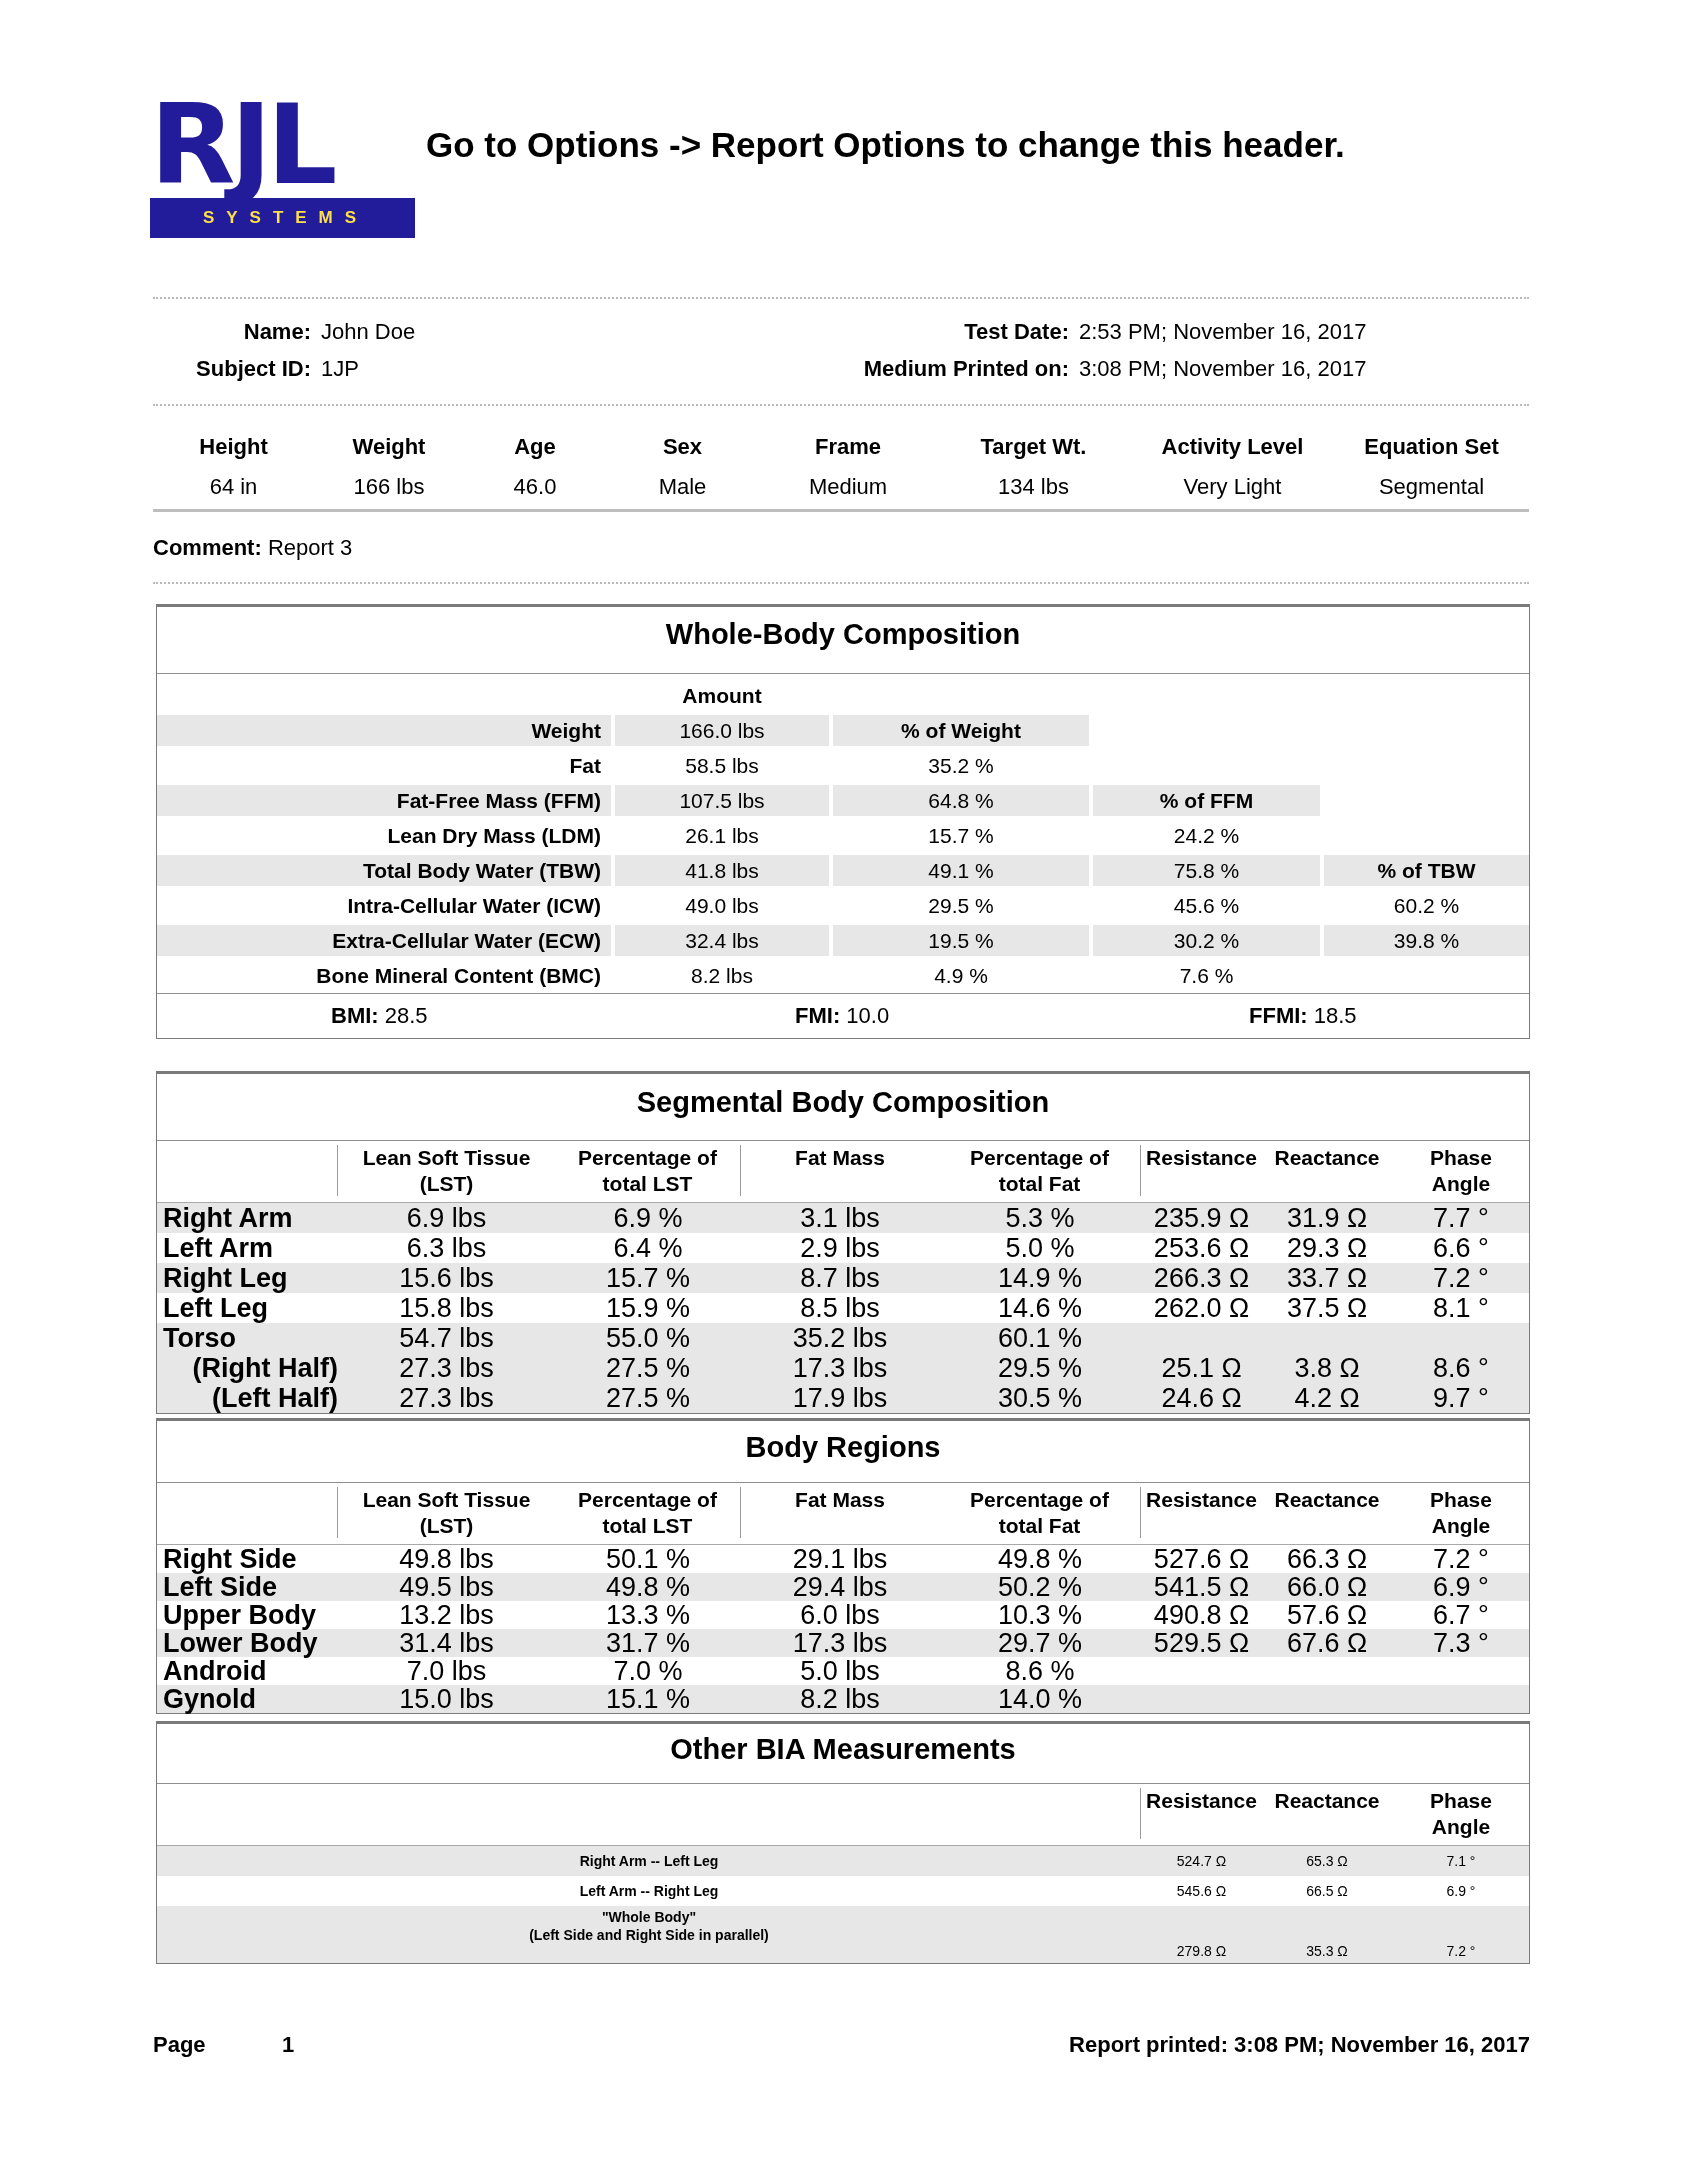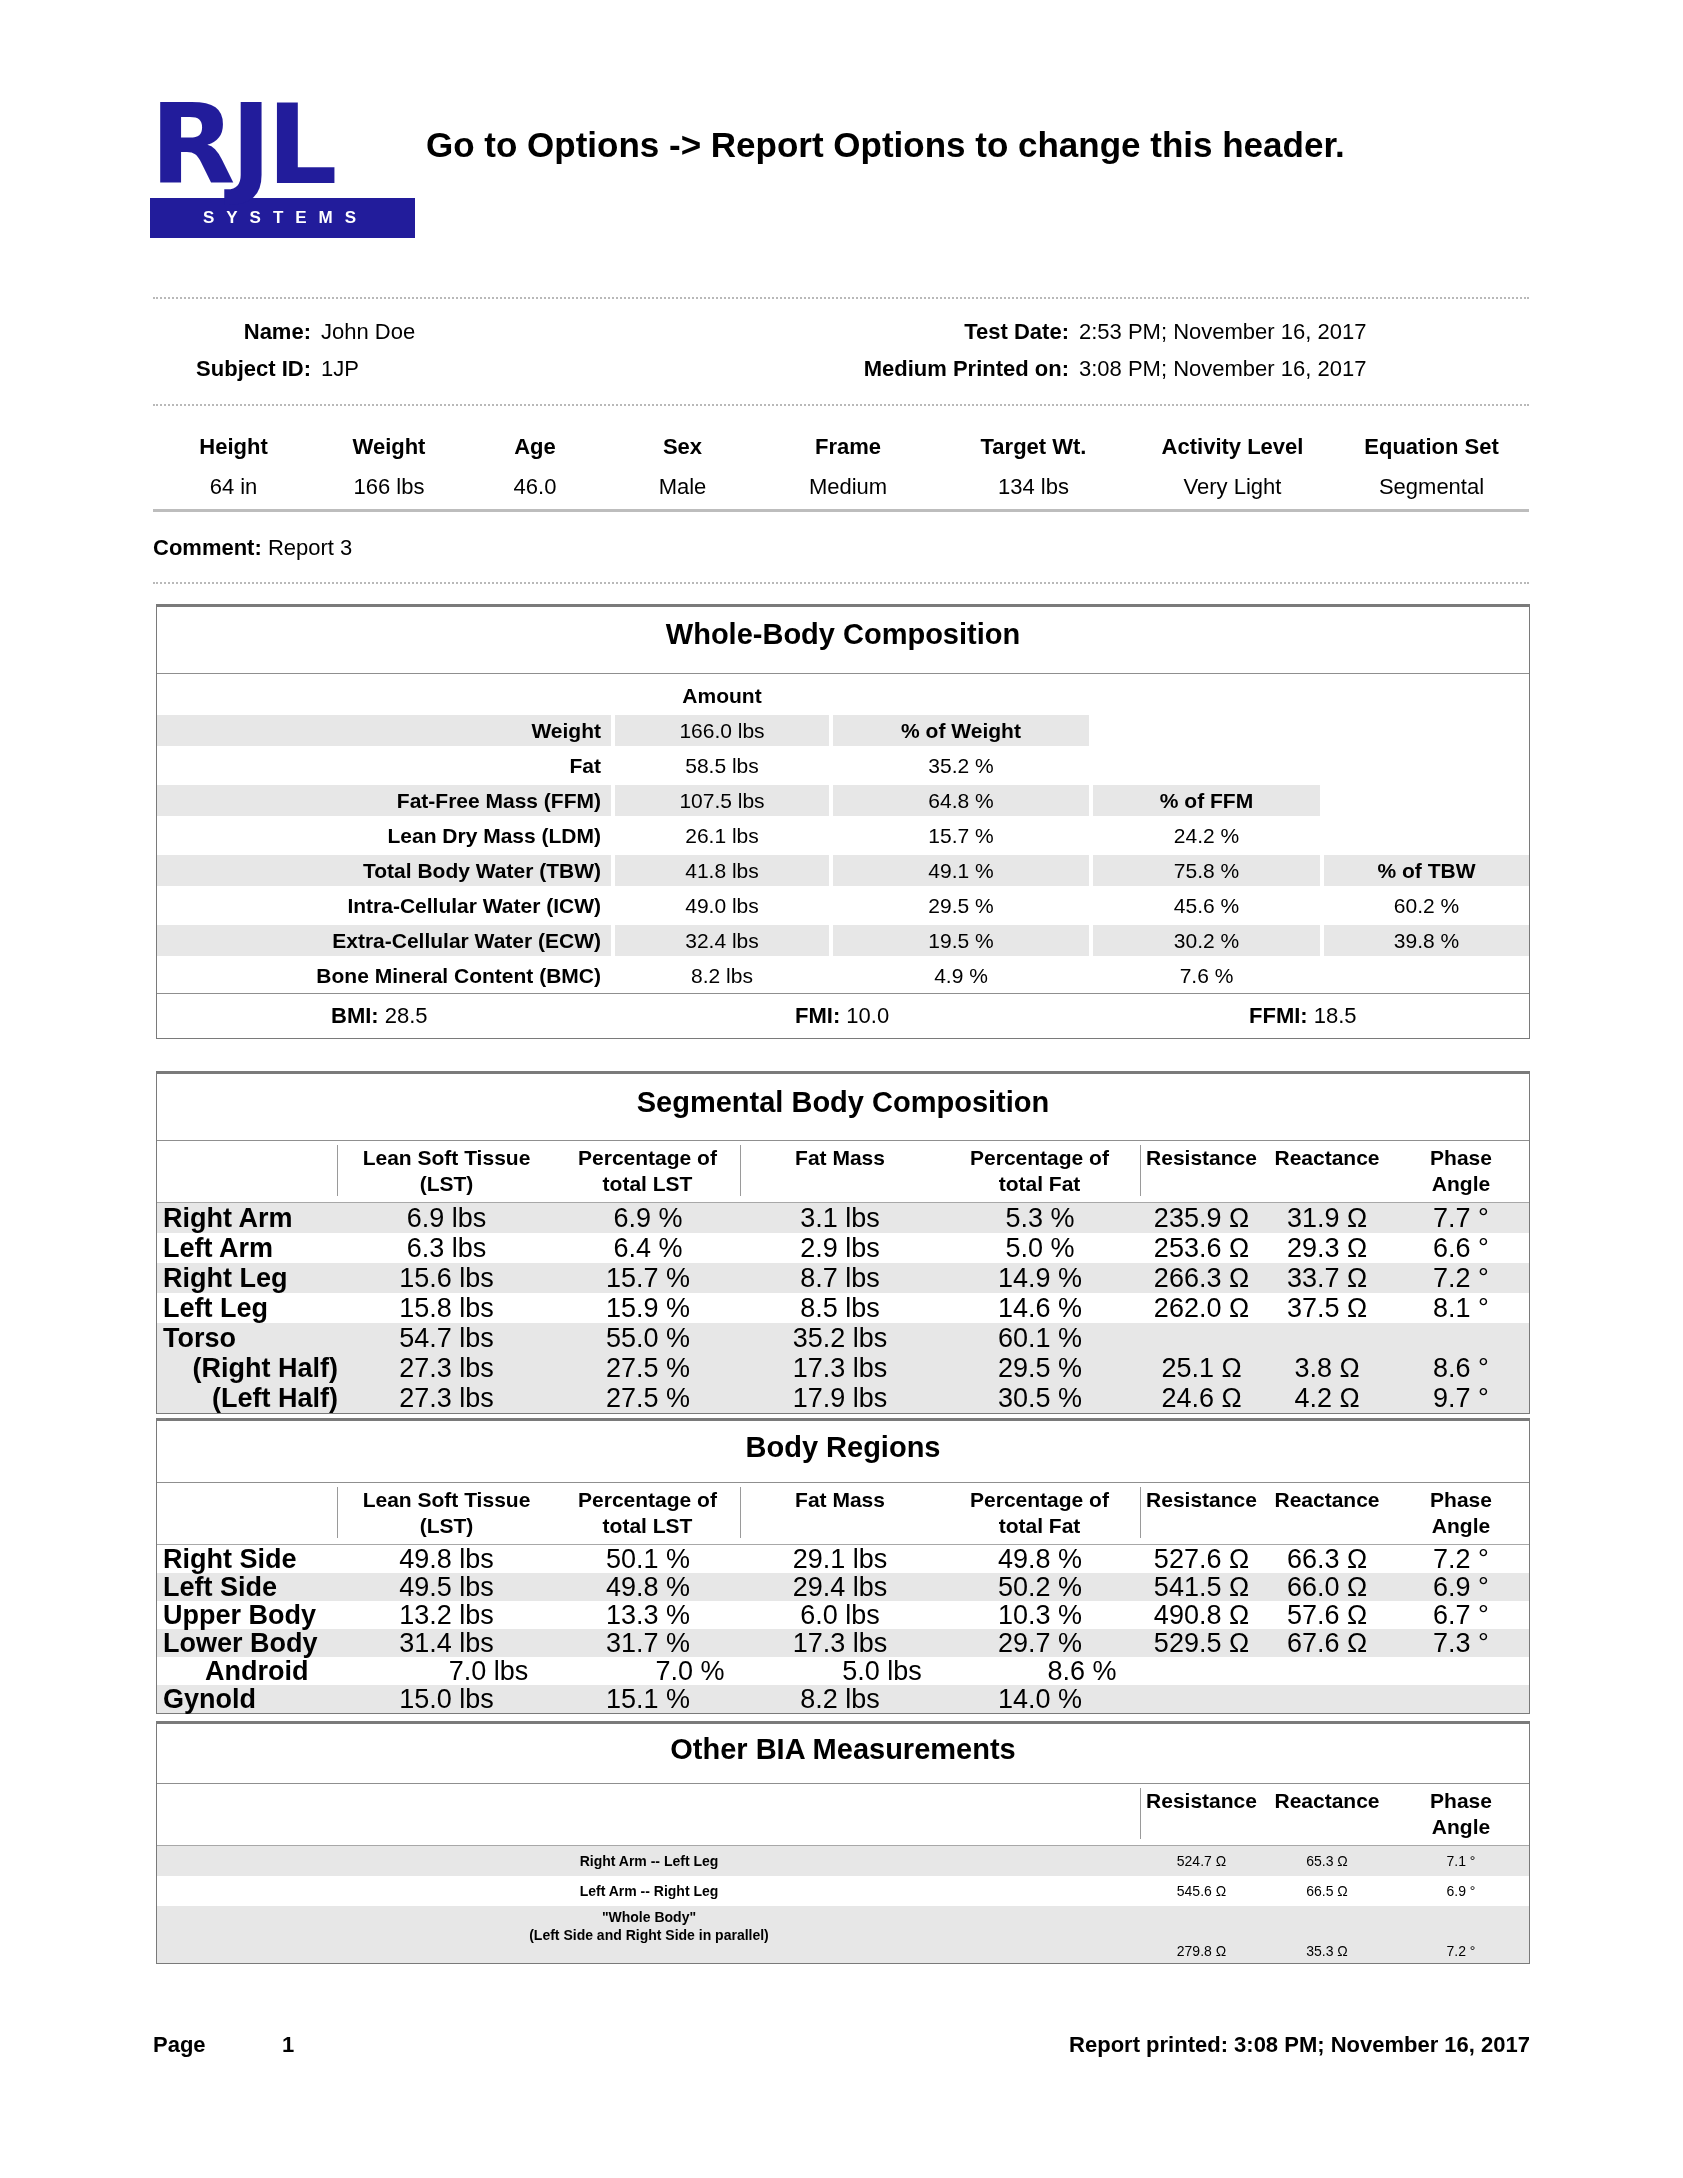--- a/index.html
+++ b/index.html
@@ -3,21 +3,21 @@
 <meta charset="utf-8">
 <style>
   html,body{margin:0;padding:0;background:#fff;}
   .page{position:relative;width:1683px;height:2178px;background:#ffffff;
         font-family:"Liberation Sans",sans-serif;color:#000;}
 
   
   .logo{position:absolute;left:150px;top:99px;width:265px;}
   .logo-text{color:#221C9B;font-weight:800;font-size:111px;line-height:0.82;
              letter-spacing:-5px;font-family:"DejaVu Sans",sans-serif;}
-  .logo-bar{margin-top:8px;background:#221C9B;color:#ffffff;width:265px;height:40px;
+  .logo-bar{margin-top:8px;background:#221C9B;color:#fde047;width:265px;height:40px;
             line-height:40px;text-align:center;font-size:17px;font-weight:bold;
             letter-spacing:12px;padding-left:6px;box-sizing:border-box;}
   .banner{position:absolute;left:426px;top:125px;font-size:35px;font-weight:bold;}
 
   
   .dashline{position:absolute;left:153px;width:1376px;border-top:2px dotted #b9b9b9;}
   .solidline{position:absolute;left:153px;width:1376px;border-top:3px solid #bdbdbd;}
 
   
   .pi-row{position:absolute;left:153px;width:1376px;font-size:22px;height:26px;}
@@ -407,21 +407,21 @@
     <div class="seg-row sh" style="height:28px;line-height:28px;">
       <div>Lower Body</div>
       <div>31.4 lbs</div>
       <div>31.7 %</div>
       <div>17.3 lbs</div>
       <div>29.7 %</div>
       <div>529.5 Ω</div>
       <div>67.6 Ω</div>
       <div>7.3 °</div>
     </div>
-    <div class="seg-row" style="height:28px;line-height:28px;margin-left:42px;">
+    <div class="seg-row" style="height:28px;line-height:28px;">
       <div>Android</div>
       <div>7.0 lbs</div>
       <div>7.0 %</div>
       <div>5.0 lbs</div>
       <div>8.6 %</div>
       <div></div>
       <div></div>
       <div></div>
     </div>
     <div class="seg-row sh" style="height:28px;line-height:28px;">

